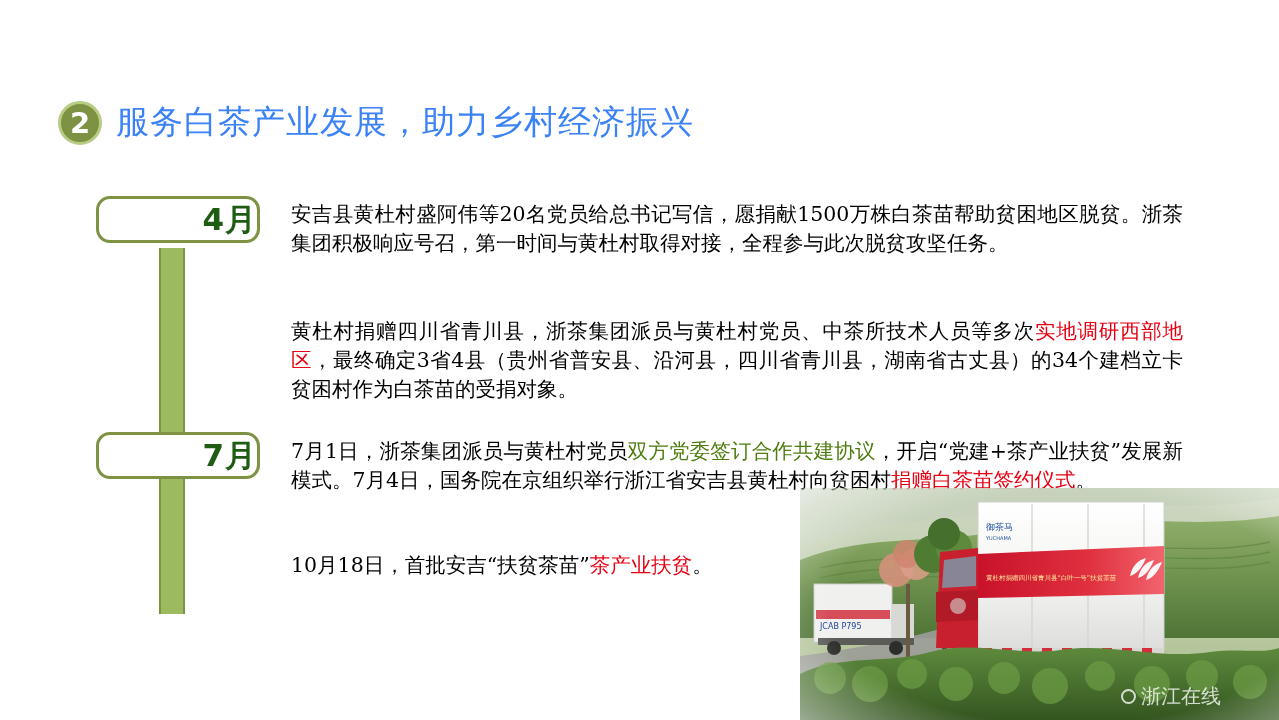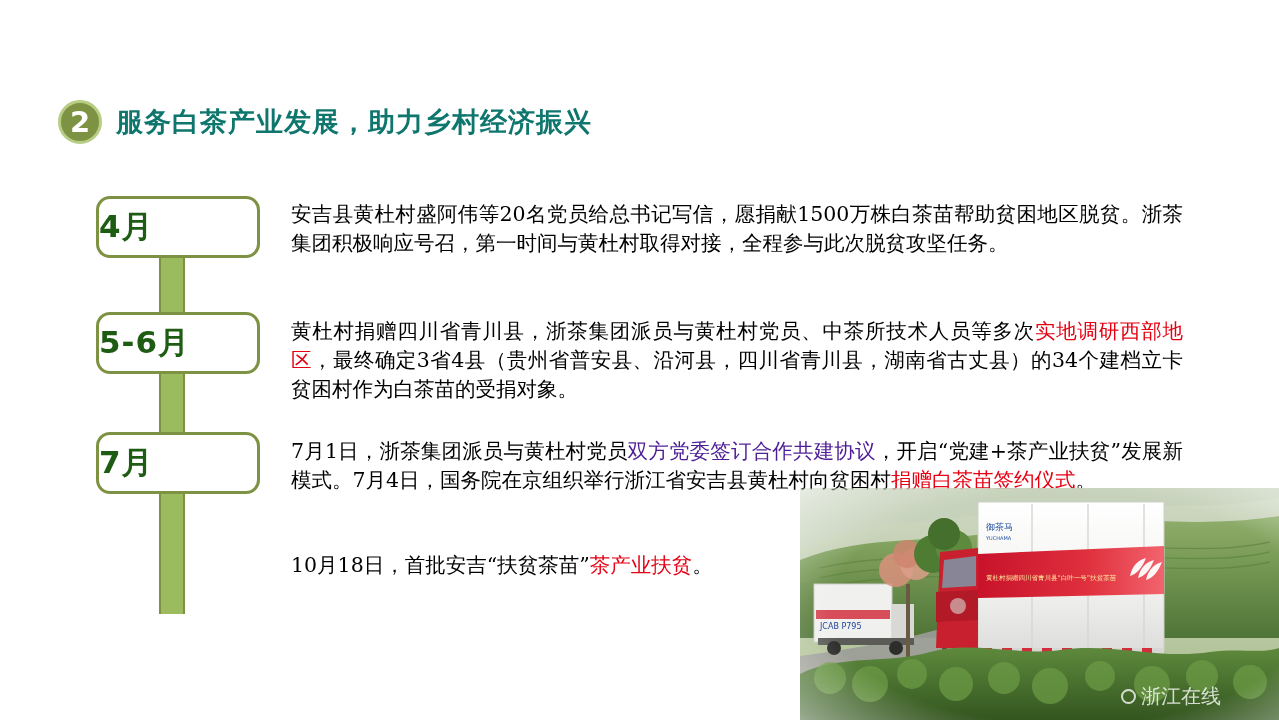--- a/index.html
+++ b/index.html
@@ -32,23 +32,23 @@
     border: 3px solid #b7cd83;
     box-sizing: border-box;
     color: #ffffff;
     font-size: 29px;
     font-weight: bold;
     line-height: 38px;
     text-align: center;
     font-family: "DejaVu Sans", sans-serif;
   }
   #slide-title {
-    font-size: 27px;
-    font-weight: bold;
-    color: #0f766e;
+    font-size: 33px;
+    font-weight: normal;
+    color: #3b82f6;
     letter-spacing: 1px;
     white-space: nowrap;
     font-family: "DejaVu Sans", "Liberation Sans", sans-serif;
   }
 
   
   #timeline {
     position: absolute;
     left: 96px;
     top: 196px;
@@ -61,28 +61,28 @@
     width: 26px;
     background: #9cba5e;
     border-left: 2px solid #7e9243;
     border-right: 2px solid #7e9243;
     box-sizing: border-box;
   }
   .tl-node {
     position: absolute;
     left: 0;
     width: 164px;
-    height: 62px;
+    height: 47px;
     box-sizing: border-box;
     background: #ffffff;
     border: 3px solid #7e9243;
     border-radius: 14px;
     display: flex;
     align-items: center;
-    justify-content: flex-start;
+    justify-content: flex-end;
     color: #1d5c12;
     font-size: 31px;
     font-weight: bold;
     letter-spacing: 1px;
     font-family: "DejaVu Sans", "Liberation Sans", sans-serif;
     z-index: 2;
   }
 
   
   .para {
@@ -147,32 +147,29 @@
 <div id="timeline">
 
   <div class="tl-stem" style="top:52px;height:100px;"></div>
   <div class="tl-stem" style="top:140px;height:120px;"></div>
   <div class="tl-stem" style="top:250px;height:125px;"></div>
   <div class="tl-stem" style="top:368px;height:50px;"></div>
 
   <div class="tl-node" style="top:0px;">
     <span>4月</span>
   </div>
-  <div class="tl-node" style="top:116px;">
-    <span>5-6月</span>
-  </div>
   <div class="tl-node" style="top:236px;">
     <span>7月</span>
   </div>
 
 </div>
 
 <div class="para" id="para-1"><span>安吉县黄杜村盛阿伟等20名党员给总书记写信，愿捐献1500万株白茶苗帮助贫困地区脱贫。浙茶集团</span><span class="hl" style="color: #000000;">积极响应号召，第一时间与黄杜村取得对接</span><span>，全程参与此次脱贫攻坚任务。</span></div>
 <div class="para" id="para-2"><span>黄杜村捐赠四川省青川县，浙茶集团派员与黄杜村党员、中茶所技术人员等多次</span><span class="hl" style="color: rgb(230, 0, 18);">实地调研西部地区</span><span>，最终确定3省4县（贵州省普安县、沿河县，四川省青川县，湖南省古丈县）的34个建档立卡贫困村作为白茶苗的受捐对象。</span></div>
-<div class="para" id="para-3"><span>7月1日，浙茶集团派员与黄杜村党员</span><span class="hl" style="color: #4c1d95;">双方党委签订合作共建协议</span><span>，开启“党建+茶产业扶贫”发展新模式。7月4日，国务院在京组织举行浙江省安吉县黄杜村向贫困村</span><span class="hl" style="color: rgb(230, 0, 18);">捐赠白茶苗签约仪式</span><span>。</span></div>
+<div class="para" id="para-3"><span>7月1日，浙茶集团派员与黄杜村党员</span><span class="hl" style="color: #4d7c0f;">双方党委签订合作共建协议</span><span>，开启“党建+茶产业扶贫”发展新模式。7月4日，国务院在京组织举行浙江省安吉县黄杜村向贫困村</span><span class="hl" style="color: rgb(230, 0, 18);">捐赠白茶苗签约仪式</span><span>。</span></div>
 <div class="para" id="para-4"><span>10月18日，首批安吉“扶贫茶苗”</span><span class="hl" style="color: rgb(230, 0, 18);">茶产业扶贫</span><span>。</span></div>
 
 <div id="photo">
   <svg width="479" height="232" viewBox="0 0 479 232">
     <defs>
       <linearGradient id="skyG" x1="0" y1="0" x2="0" y2="1">
         <stop offset="0" stop-color="#cfd8c4"></stop>
         <stop offset="1" stop-color="#a9bd8a"></stop>
       </linearGradient>
       <linearGradient id="hillG" x1="0" y1="0" x2="0" y2="1">

